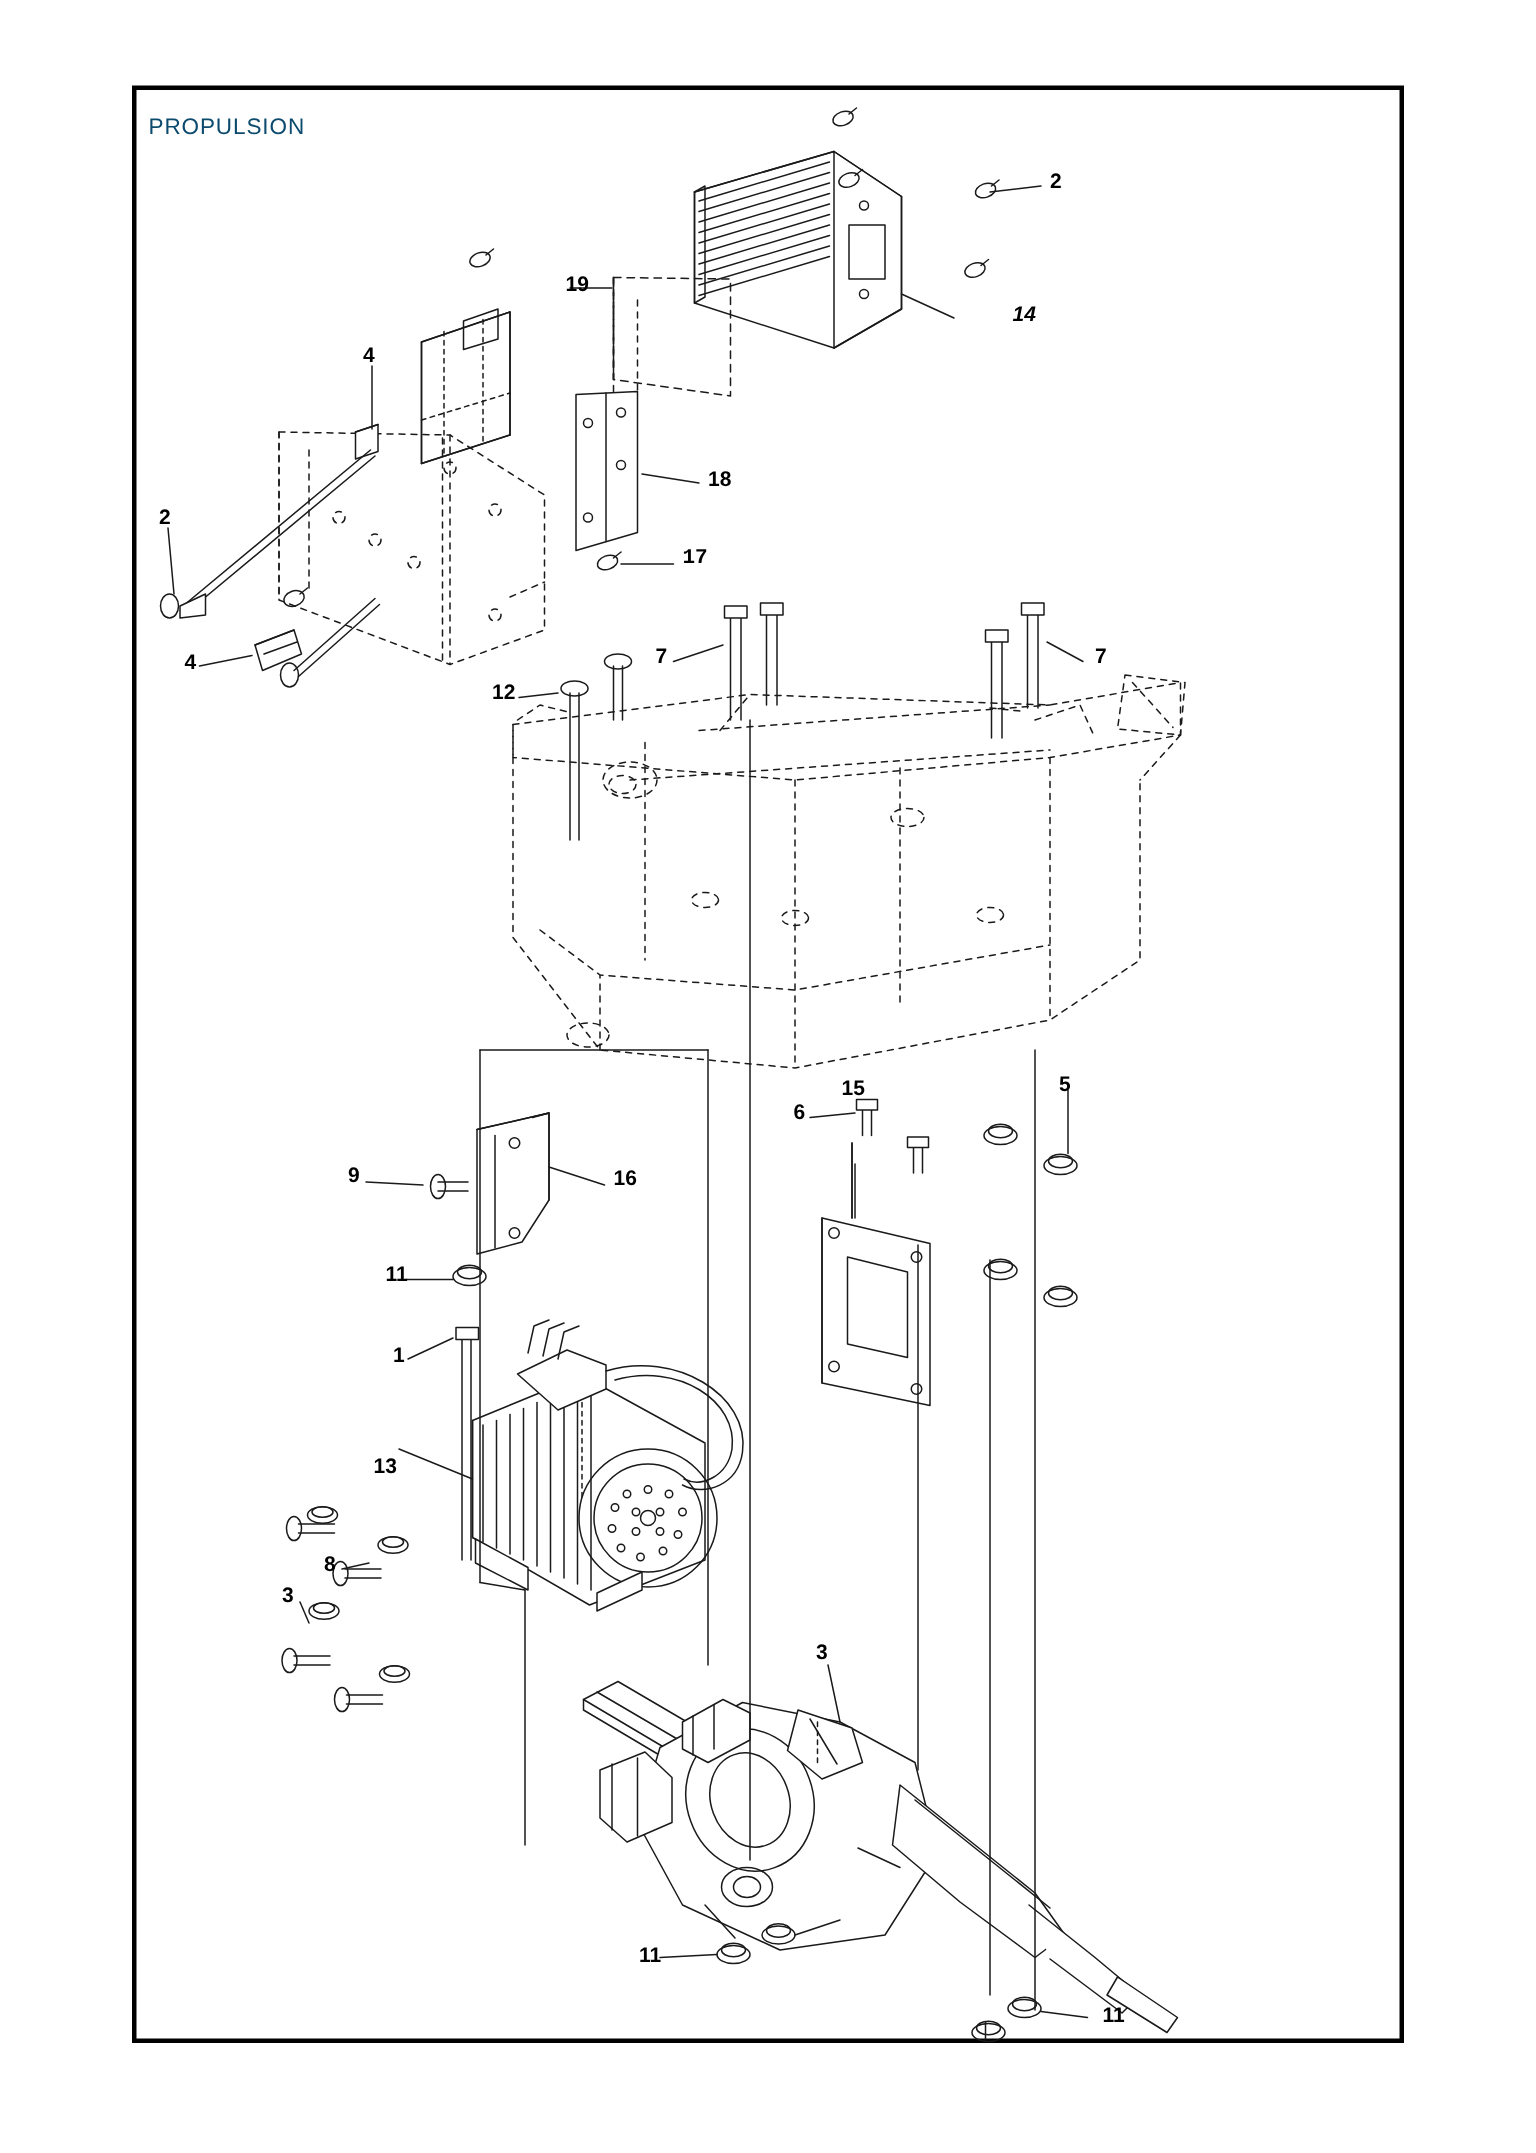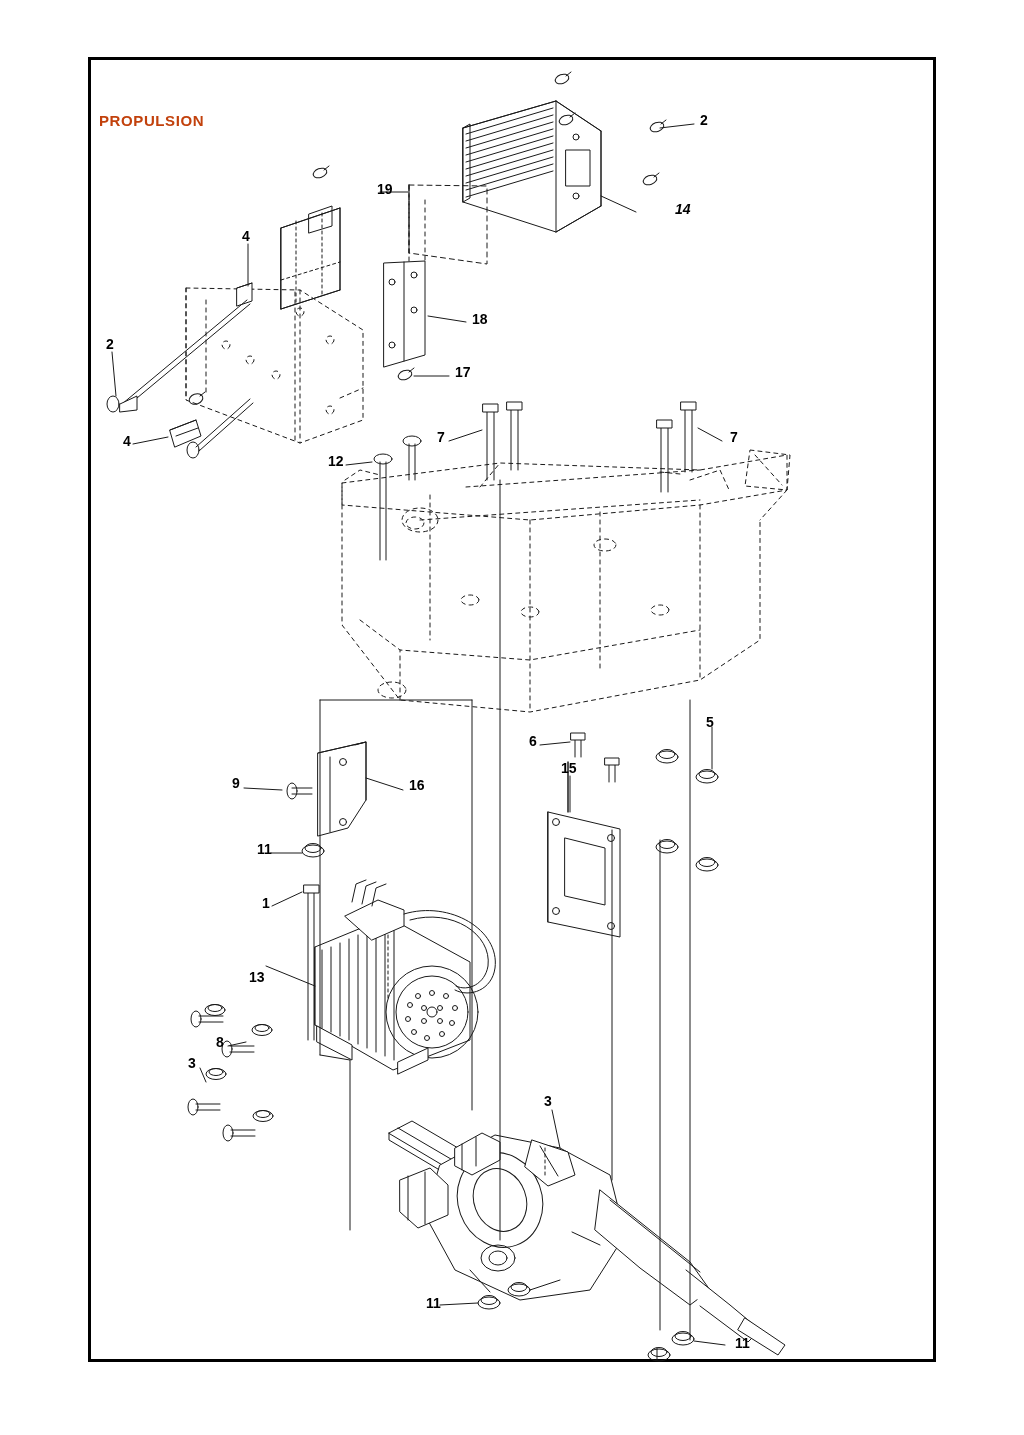--- a/index.html
+++ b/index.html
@@ -25,24 +25,23 @@
     height: 1305px;
     border: 3px solid #000000;
     box-sizing: border-box;
     background: #ffffff;
   }
   #title {
     position: absolute;
     left: 99px;
     top: 76px;
     font-size: 15px;
-    font-weight: bold;
+    font-weight: normal;
     letter-spacing: 0.6px;
-    color: #c2410c;
-    margin-top: 36px;
+    color: #0c4a6e;
   }
   #art {
     position: absolute;
     left: 0;
     top: 0;
     width: 1024px;
     height: 1435px;
     pointer-events: none;
   }
   .callout {
@@ -436,28 +435,28 @@
 
     </g>
   </svg>
 
   <div class="callout" style="left:700px; top:113px;">2</div>
   <div class="callout" style="left:353px; top:182px;margin-left:24px;">19</div>
   <div class="callout" style="left:675px; top:202px;font-style:italic;">14</div>
   <div class="callout" style="left:242px; top:229px;">4</div>
   <div class="callout" style="left:472px; top:312px;">18</div>
   <div class="callout" style="left:106px; top:337px;">2</div>
-  <div class="callout" style="left:455px; top:365px;">17</div>
+  <div class="callout" style="left:455px; top:365px;font-family:Liberation Mono, monospace;">17</div>
   <div class="callout" style="left:123px; top:434px;">4</div>
   <div class="callout" style="left:437px; top:430px;">7</div>
   <div class="callout" style="left:730px; top:430px;">7</div>
   <div class="callout" style="left:328px; top:454px;">12</div>
   <div class="callout" style="left:529px; top:734px;">6</div>
   <div class="callout" style="left:706px; top:715px;">5</div>
-  <div class="callout" style="left:561px; top:761px;">15</div>
+  <div class="callout" style="left:561px; top:718px;">15</div>
   <div class="callout" style="left:232px; top:776px;">9</div>
   <div class="callout" style="left:409px; top:778px;">16</div>
   <div class="callout" style="left:257px; top:842px;">11</div>
   <div class="callout" style="left:262px; top:896px;">1</div>
   <div class="callout" style="left:249px; top:970px;">13</div>
   <div class="callout" style="left:216px; top:1035px;">8</div>
   <div class="callout" style="left:188px; top:1056px;">3</div>
   <div class="callout" style="left:544px; top:1094px;">3</div>
   <div class="callout" style="left:426px; top:1296px;">11</div>
   <div class="callout" style="left:735px; top:1336px;">11</div>

